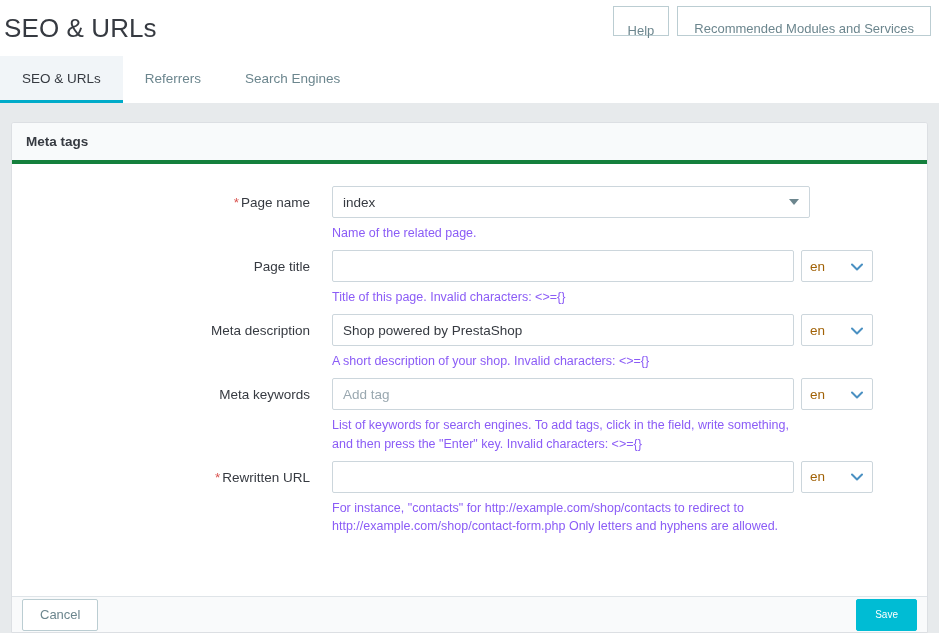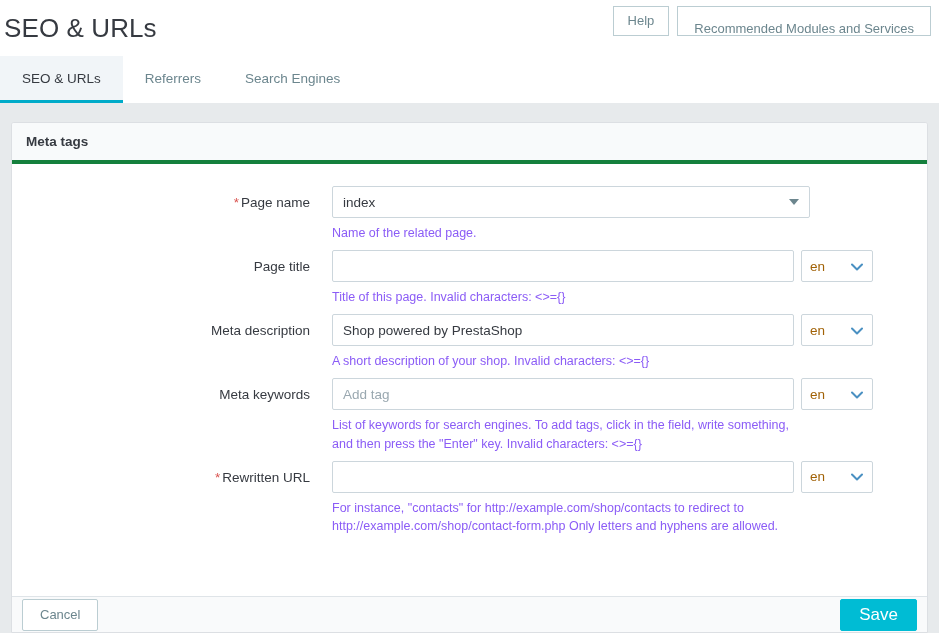--- a/index.html
+++ b/index.html
@@ -42,21 +42,21 @@
     display: flex;
     gap: 8px;
     align-items: center;
   }
   .hdr-btn {
     background: #ffffff;
     border: 1px solid #bbcdd2;
     color: #6c868e;
     font-size: 13px;
     font-family: "Liberation Sans", sans-serif;
-    padding: 0 14px;
+    padding: 10px 14px;
     height: 30px;
     line-height: 28px;
     cursor: pointer;
     white-space: nowrap;
     border-radius: 0;
   }
   .hdr-btn.wide { padding: 8px 16px; }
 
   
   .tab-bar {
@@ -214,21 +214,21 @@
     font-family: "Liberation Sans", sans-serif;
     height: 32px;
     padding: 0 17px;
     cursor: pointer;
     border-radius: 2px;
   }
   .btn-save {
     background: #00bcd4;
     border: 1px solid #00bcd4;
     color: #ffffff;
-    font-size: 17px;
+    font-size: 10px;
     font-family: "Liberation Sans", sans-serif;
     height: 32px;
     padding: 0 18px;
     cursor: pointer;
     border-radius: 2px;
   }
 </style>
 </head>
 <body>
 

